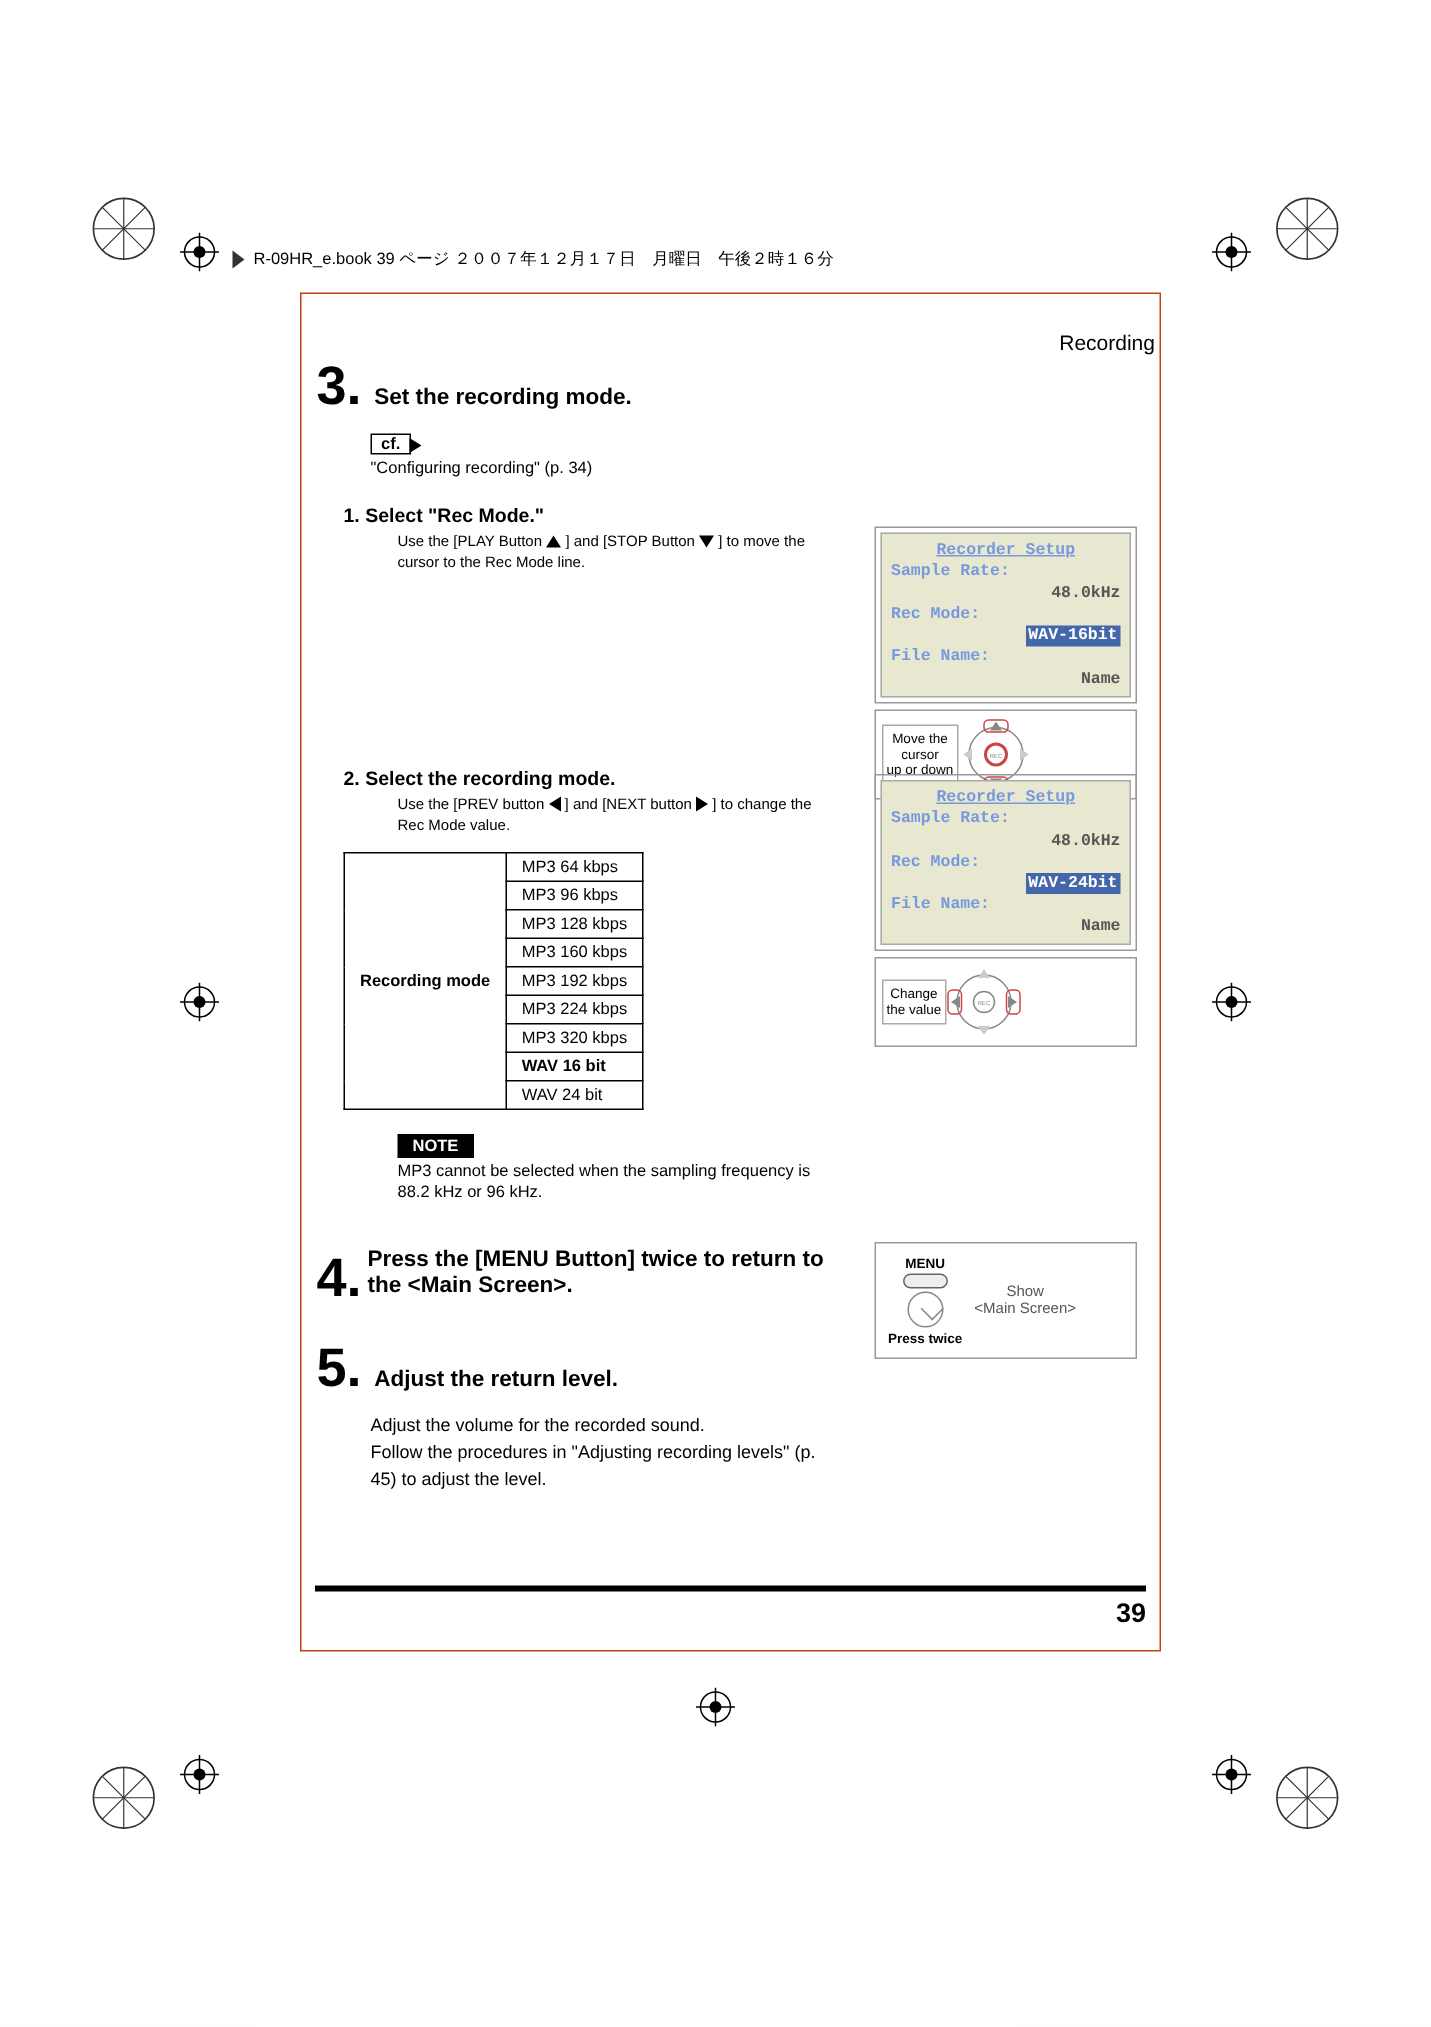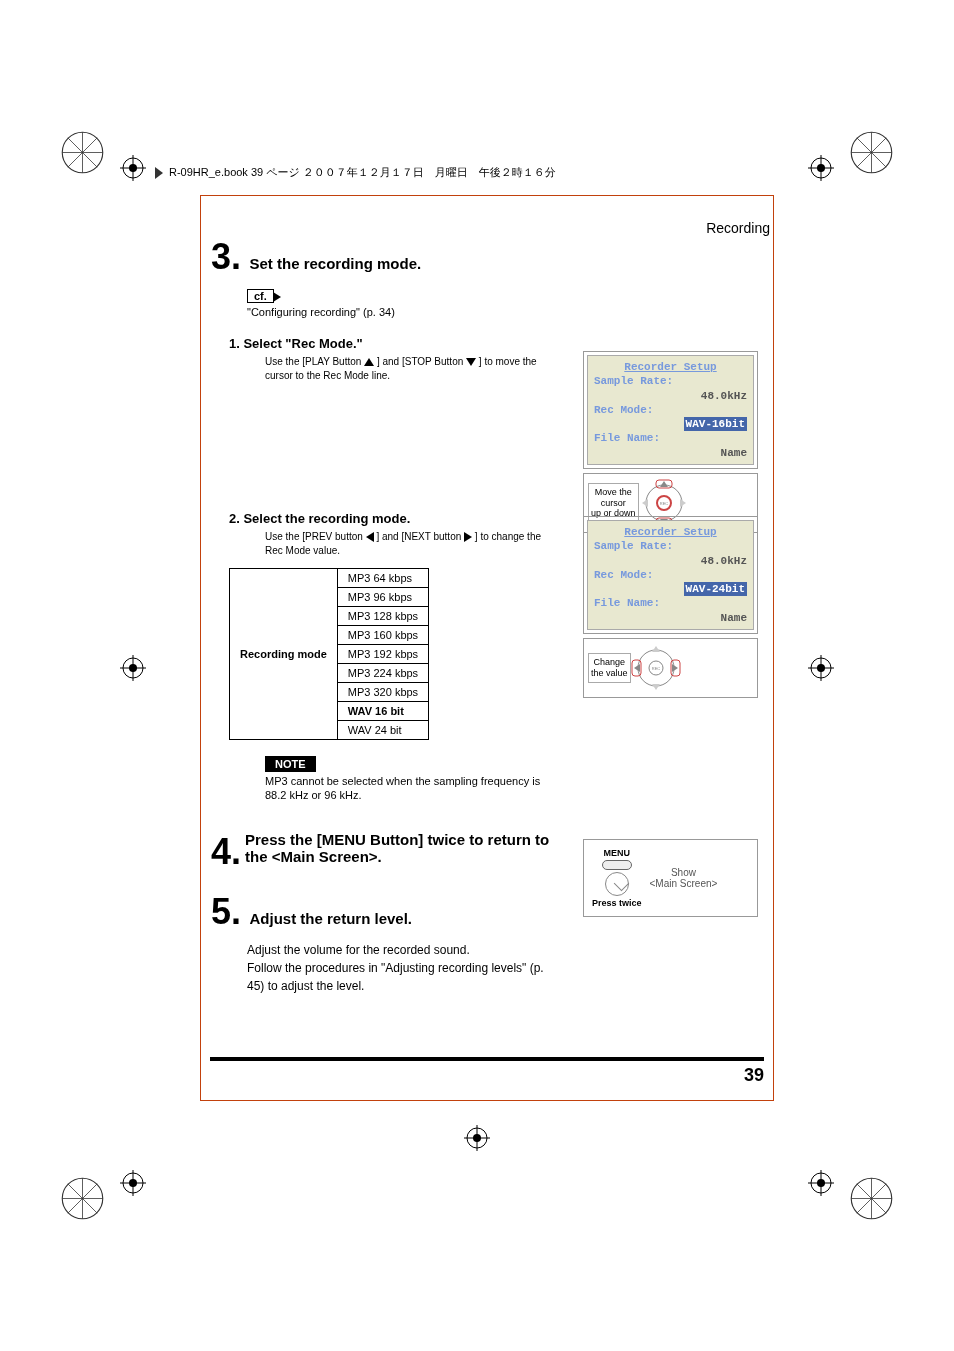--- a/index.html
+++ b/index.html
@@ -47,21 +47,21 @@
     
     .tri-up { display: inline-block; width: 0; height: 0; border-left: 5px solid transparent; border-right: 5px solid transparent; border-bottom: 8px solid #000; vertical-align: middle; }
     .tri-down { display: inline-block; width: 0; height: 0; border-left: 5px solid transparent; border-right: 5px solid transparent; border-top: 8px solid #000; vertical-align: middle; }
     .tri-left { display: inline-block; width: 0; height: 0; border-top: 5px solid transparent; border-bottom: 5px solid transparent; border-right: 8px solid #000; vertical-align: middle; }
     .tri-right { display: inline-block; width: 0; height: 0; border-top: 5px solid transparent; border-bottom: 5px solid transparent; border-left: 8px solid #000; vertical-align: middle; }
     
     .left-col { width: 330px; }
     .right-col { position: absolute; right: 15px; width: 175px; }
     .float-box1 { top: 155px; }
     .float-box2 { top: 320px; }
-    .float-box3 { top: 632px; margin-top: 11px; }
+    .float-box3 { top: 632px; }
     
     .device-screen { border: 1px solid #999; padding: 3px; font-family: 'Courier New', monospace; font-size: 11px; }
     .screen-inner { background: #e8e8d0; border: 1px solid #aaa; padding: 4px 6px; line-height: 1.3; }
     .screen-title { color: #7799dd; font-weight: bold; text-align: center; text-decoration: underline; }
     .screen-label { color: #7799dd; font-weight: bold; }
     .screen-val { color: #555; text-align: right; font-weight: bold; }
     .screen-val-hi { background: #4466aa; color: #fff; text-align: right; padding: 0 2px; font-weight: bold; display: block; margin-left: auto; width: fit-content; }
     
     .hint-box { border: 1px solid #999; margin-top: 4px; padding: 4px; display: flex; align-items: center; gap: 0; }
     .hint-label { border: 1px solid #aaa; font-size: 9px; text-align: center; padding: 3px 2px; line-height: 1.2; background: #fff; }

